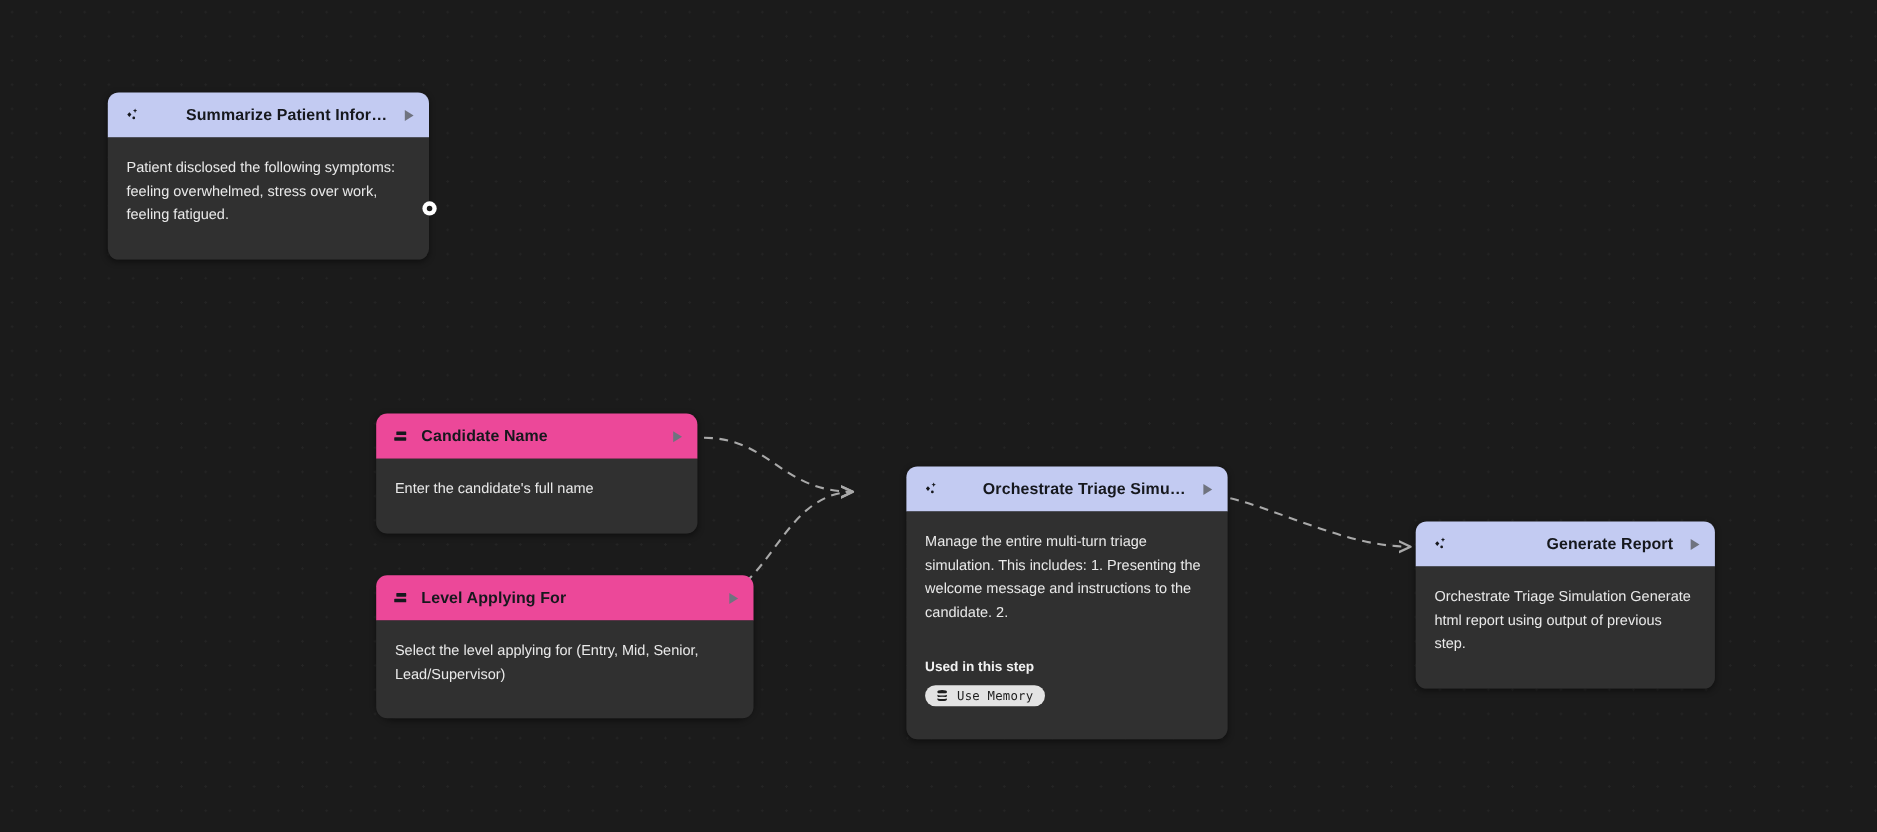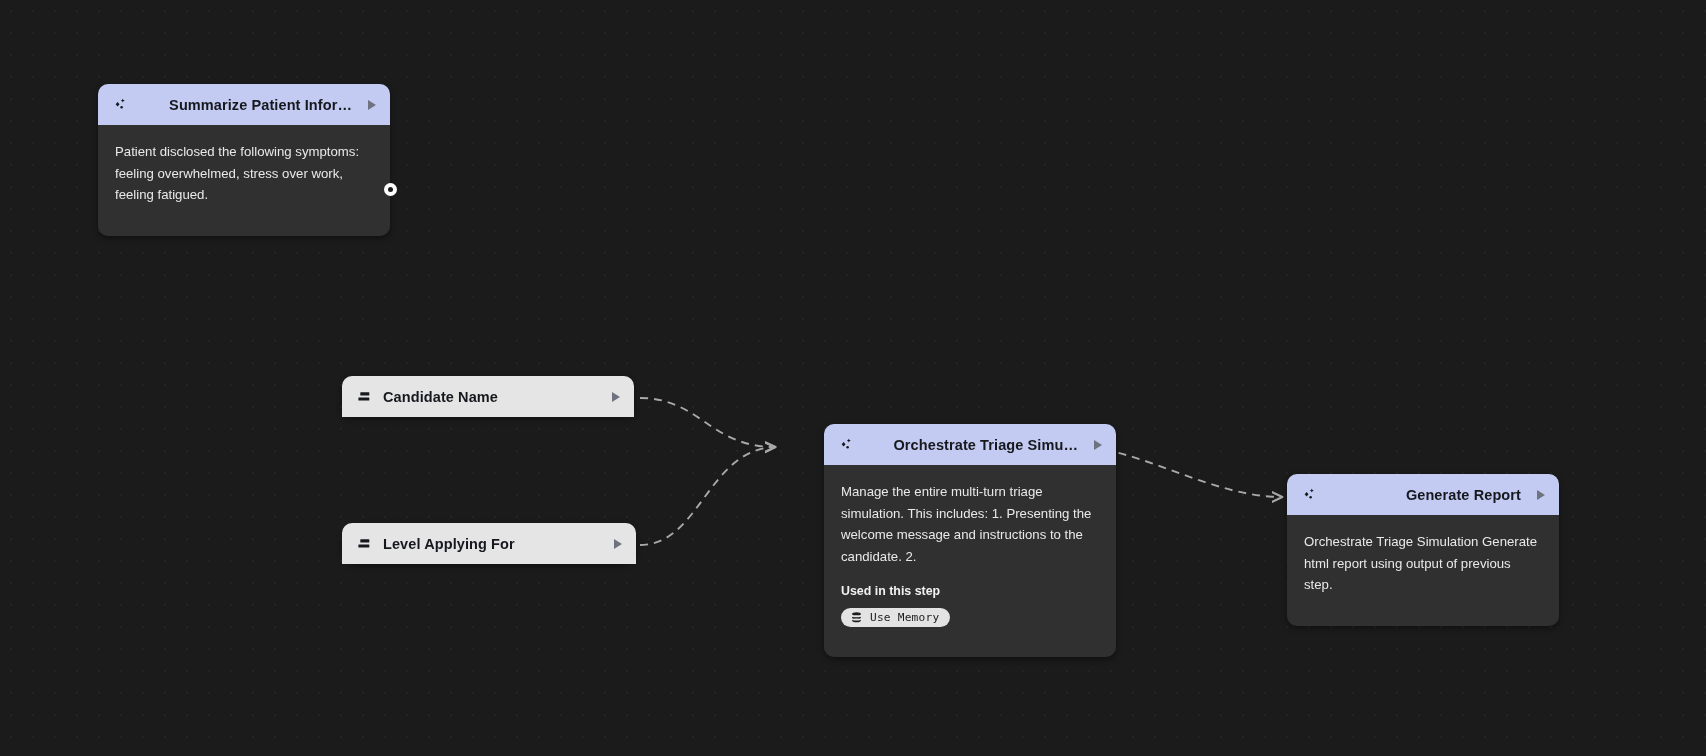--- a/index.html
+++ b/index.html
@@ -45,21 +45,21 @@
   .node-header {
     display: flex;
     align-items: center;
     height: 41px;
     padding: 0 12px 0 14px;
     border-radius: 10px 10px 0 0;
     gap: 10px;
   }
 
   .node-header.lavender { background: #c3cbf2; text-align: right; }
-  .node-header.lime     { background: #e5e5e5; }
+  .node-header.lime     { background: #ec4899; }
 
   .node-header .hdr-icon {
     flex: 0 0 auto;
     width: 17px;
     height: 17px;
     display: flex;
     align-items: center;
     justify-content: center;
   }
 
@@ -94,21 +94,21 @@
     font-size: 13.2px;
     line-height: 21.5px;
     color: #e9e9e9;
     font-weight: 400;
   }
 
   .used-label {
     font-size: 12.4px;
     font-weight: 700;
     color: #f2f2f2;
-    margin-top: 17px;
+    margin-top: 32px;
   }
 
   .chip-row { margin-top: 10px; display: flex; text-align: right; }
 
   .chip {
     display: inline-flex;
     align-items: center;
     gap: 7px;
     background: #e3e3e3;
     border-radius: 11px;
@@ -182,33 +182,39 @@
     <div class="node-header lime">
       <span class="hdr-icon">
         <svg width="17" height="17" viewBox="0 0 17 17">
           <rect x="4.3" y="4.2" width="9.0" height="3.2" rx="0.5" fill="#16181d"></rect>
           <rect x="2.4" y="9.4" width="10.9" height="3.2" rx="0.5" fill="#16181d"></rect>
         </svg>
       </span>
       <span class="node-title">Candidate Name</span>
       <span class="play-icon"></span>
     </div>
-
-  </div>
-
-  <div class="node" style="left:342px; top:523px; width:294px;border-radius:17px;">
+    <div class="node-body">
+      <div class="node-desc">Enter the candidate's full name</div>
+    </div>
+
+  </div>
+
+  <div class="node" style="left:342px; top:523px; width:343px;border-radius:17px;">
     <div class="node-header lime">
       <span class="hdr-icon">
         <svg width="17" height="17" viewBox="0 0 17 17">
           <rect x="4.3" y="4.2" width="9.0" height="3.2" rx="0.5" fill="#16181d"></rect>
           <rect x="2.4" y="9.4" width="10.9" height="3.2" rx="0.5" fill="#16181d"></rect>
         </svg>
       </span>
       <span class="node-title">Level Applying For</span>
       <span class="play-icon"></span>
+    </div>
+    <div class="node-body">
+      <div class="node-desc">Select the level applying for (Entry, Mid, Senior, Lead/Supervisor)</div>
     </div>
 
   </div>
 
   <div class="node" style="left:824px; top:424px; width:292px;">
     <div class="node-header lavender">
       <span class="hdr-icon">
         <svg width="17" height="17" viewBox="0 0 17 17">
           <path d="M5.6 6.0 L7.5 8.2 L5.6 10.4 L3.7 8.2 Z" fill="#16181d"></path>
           <path d="M11.0 2.6 L11.85 4.55 L13.8 5.4 L11.85 6.25 L11.0 8.2 L10.15 6.25 L8.2 5.4 L10.15 4.55 Z" fill="#16181d" transform="scale(0.72) translate(4.0,1.0)"></path>

